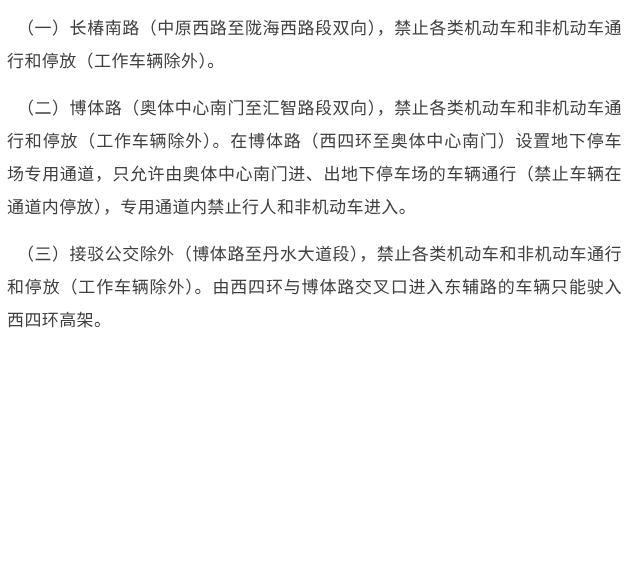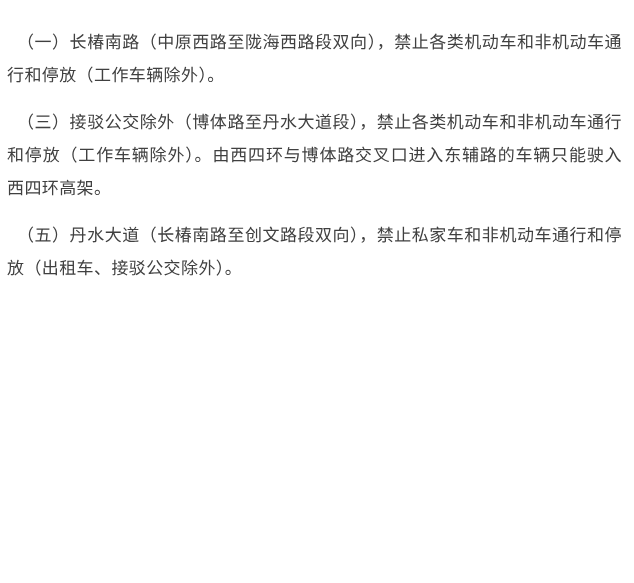--- a/index.html
+++ b/index.html
@@ -12,30 +12,30 @@
     height: 583px;
     overflow: hidden;
     font-family: "Liberation Sans", sans-serif;
   }
   .article {
     box-sizing: border-box;
     width: 634px;
     padding: 12px 12px 4px 7px;
   }
   .para {
-    margin: 14px 0 14px 0;
+    margin: 0 0 14px 0;
     font-size: 17px;
     line-height: 33px;
     letter-spacing: 0.4px;
     color: #404040;
     text-align: justify;
     text-indent: 10px;
     word-break: break-all;
   }
 </style>
 </head>
 <body>
 
 <div class="article">
   <p class="para">（一）长椿南路（中原西路至陇海西路段双向），禁止各类机动车和非机动车通行和停放（工作车辆除外）。</p>
+  <p class="para">（二）博体路（奥体中心南门至汇智路段双向），禁止各类机动车和非机动车通行和停放（工作车辆除外）。在博体路（西四环至奥体中心南门）设置地下停车场专用通道，只允许由奥体中心南门进、出地下停车场的车辆通行（禁止车辆在通道内停放），专用通道内禁止行人和非机动车进入。</p>
   <p class="para">（三）接驳公交除外（博体路至丹水大道段），禁止各类机动车和非机动车通行和停放（工作车辆除外）。由西四环与博体路交叉口进入东辅路的车辆只能驶入西四环高架。</p>
-  <p class="para">（五）丹水大道（长椿南路至创文路段双向），禁止私家车和非机动车通行和停放（出租车、接驳公交除外）。</p>
 </div>
 
 </body></html>

